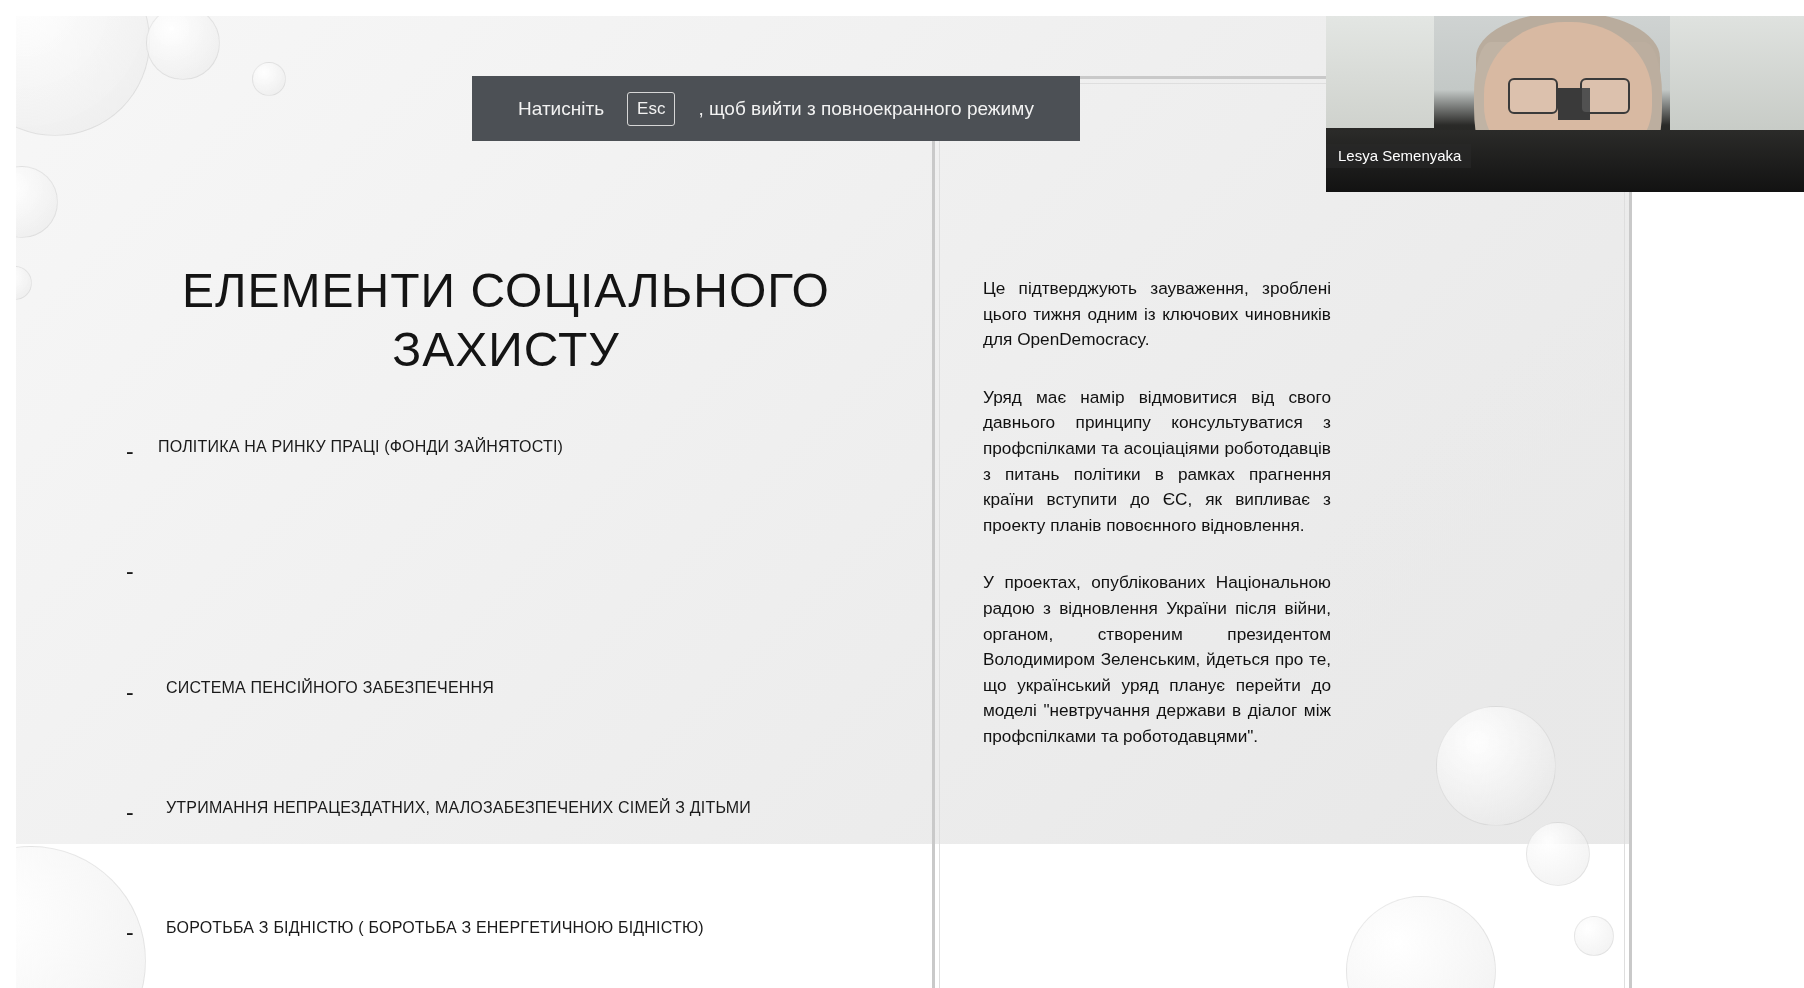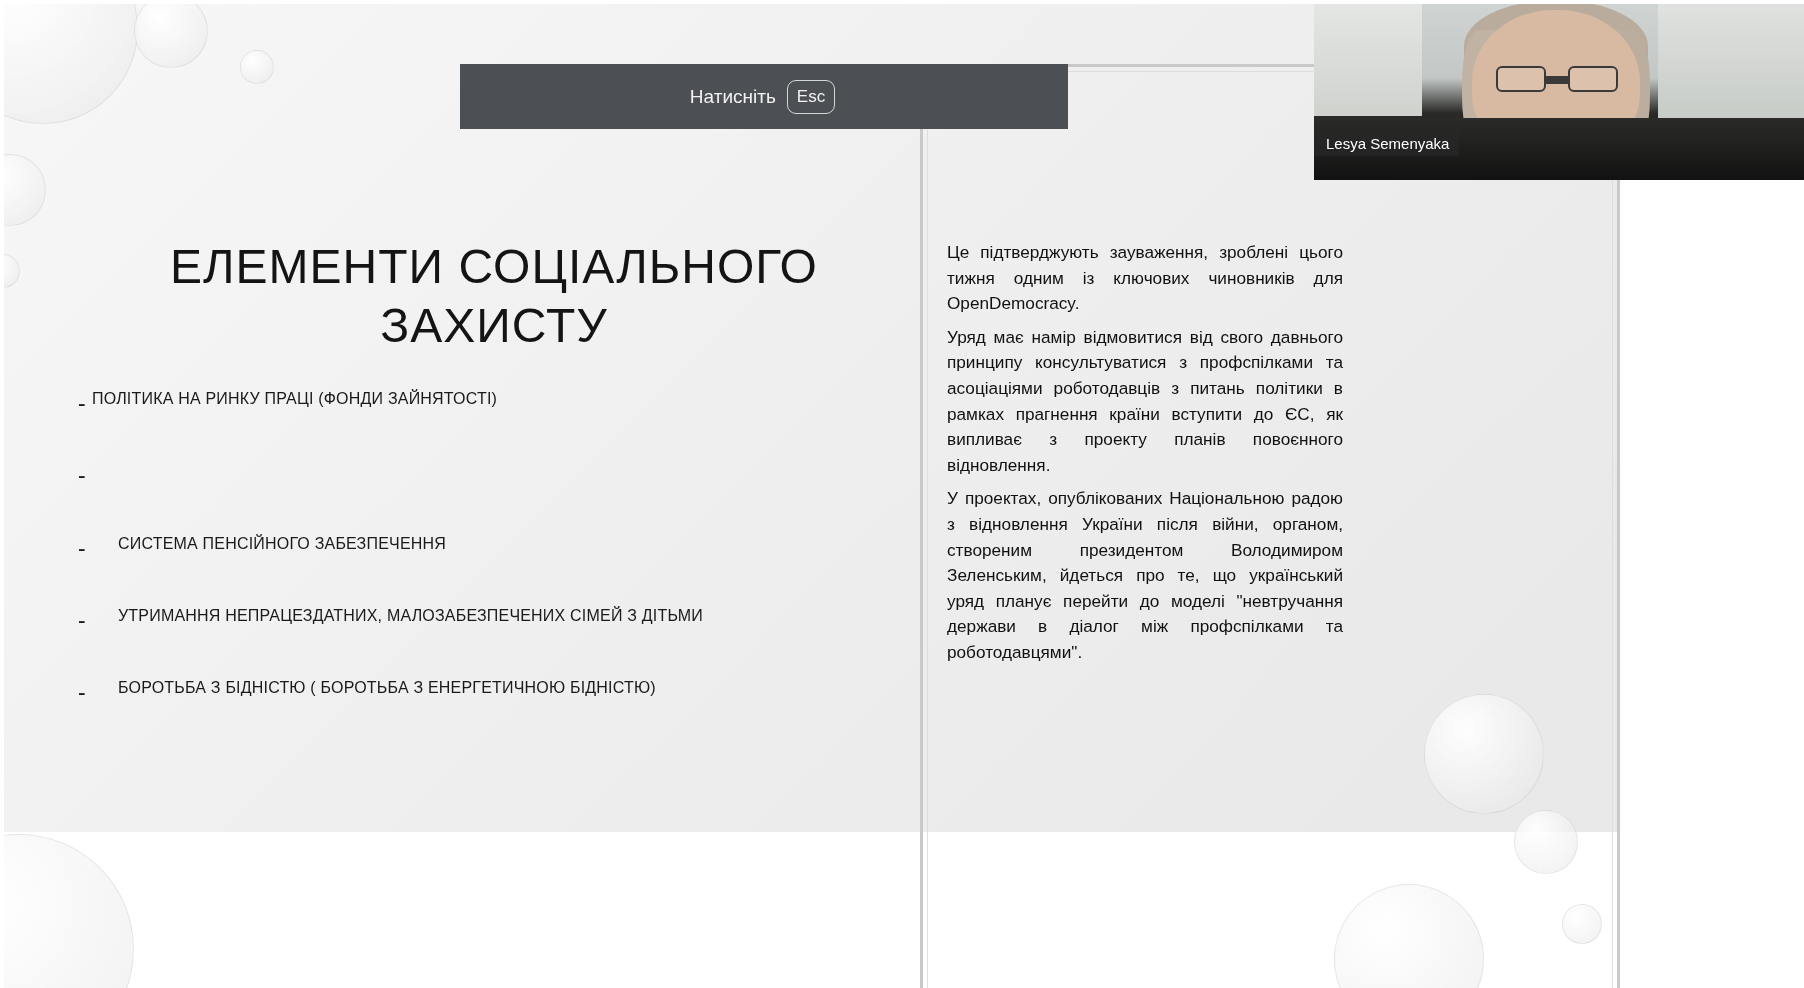--- a/index.html
+++ b/index.html
@@ -1,15 +1,15 @@
 <!DOCTYPE html>
 <html><head>
 <meta charset="utf-8">
 <style>
-  * { margin:0; padding:4px; box-sizing:border-box; }
+  * { margin:0; padding:16px; box-sizing:border-box; }
   html,body { width:1804px; height:988px; overflow:hidden; }
   body {
     font-family:"Liberation Sans", sans-serif;
     background:#ffffff;
     position:relative;
   }
 
   
   #slide {
     position:absolute; left:0; top:0; width:1804px; height:828px;
@@ -59,21 +59,21 @@
   #rtext p:last-child { text-align:justify; }
 
   
   #fs-banner {
     position:absolute; left:456px; top:60px; width:608px; height:65px;
     background:#4c5055; display:flex; align-items:center; justify-content:center;
     color:#f2f2f2; font-size:19px; white-space:nowrap;
   }
   #fs-key {
     display:inline-flex; align-items:center; justify-content:center;
-    border:1.5px solid #d6d6d6; border-radius:9px;
+    border:1.5px solid #d6d6d6; border-radius:3px;
     padding:3px 9px; margin:0 7px; font-size:17px; line-height:1;
     min-width:40px; height:34px;
   }
 
   
   #cam {
     position:absolute; right:0; top:0; width:494px; height:176px;
     overflow:hidden;
     background:linear-gradient(180deg,#cfd3d2 0%,#c3c8c6 42%,#2a2a28 62%,#141414 100%);
   }
@@ -155,20 +155,21 @@
     <p>Уряд має намір відмовитися від свого давнього принципу консультуватися з профспілками та асоціаціями роботодавців з питань політики в рамках прагнення країни вступити до ЄС, як випливає з проекту планів повоєнного відновлення.</p>
     <p>У проектах, опублікованих Національною радою з відновлення України після війни, органом, створеним президентом Володимиром Зеленським, йдеться про те, що український уряд планує перейти до моделі "невтручання держави в діалог між профспілками та роботодавцями".</p>
   </div>
 
   <div id="bottom-strip"></div>
 </div>
 
 <div id="fs-banner">
   <span>Натисніть</span>
   <span id="fs-key">Esc</span>
+  <span>, щоб вийти з повноекранного режиму</span>
 </div>
 
 <div id="cam">
   <div class="cam-wall-l"></div>
   <div class="cam-wall-r"></div>
   <div class="hair"></div>
   <div class="hair-l"></div>
   <div class="hair-r"></div>
   <div class="head"></div>
   <div class="glasses">

